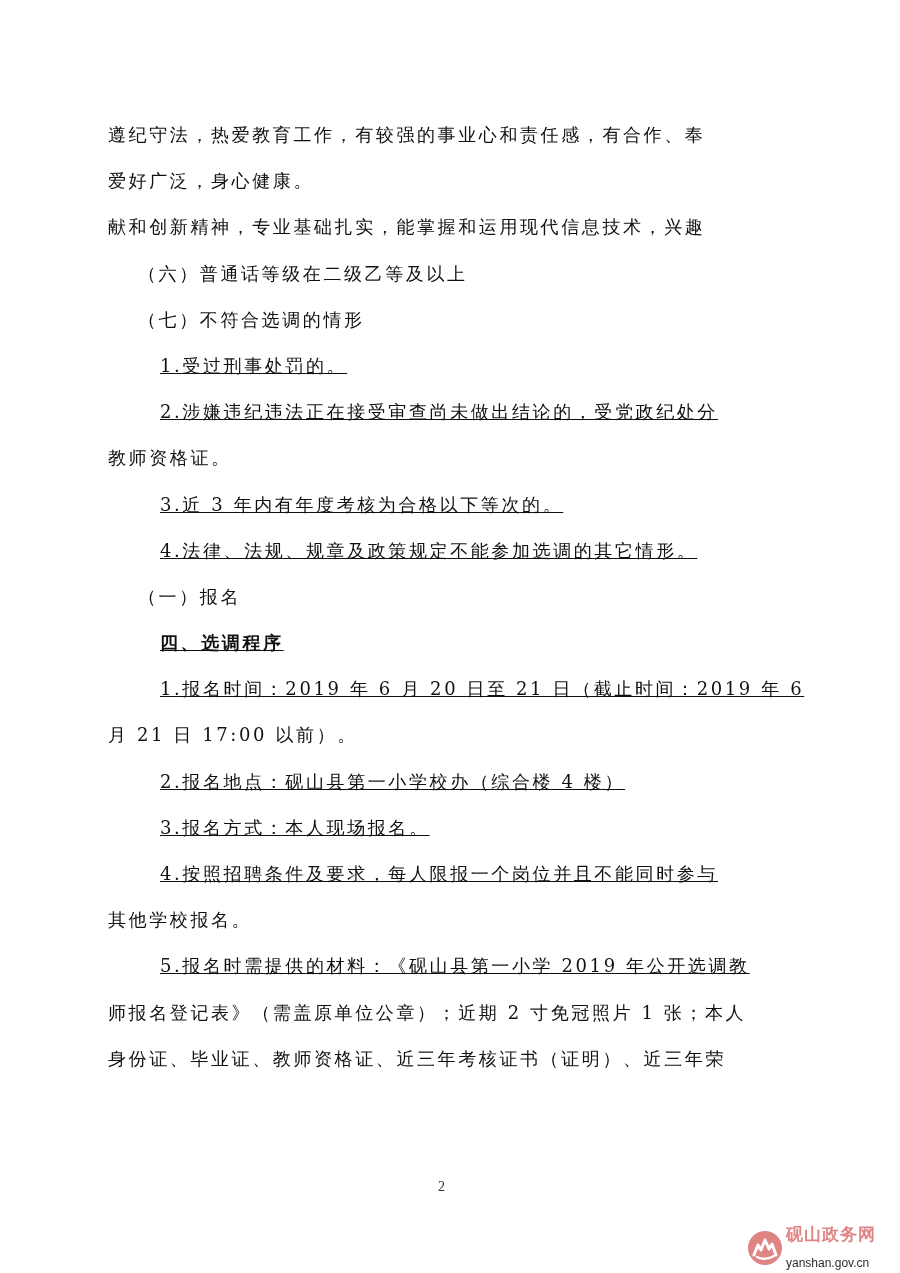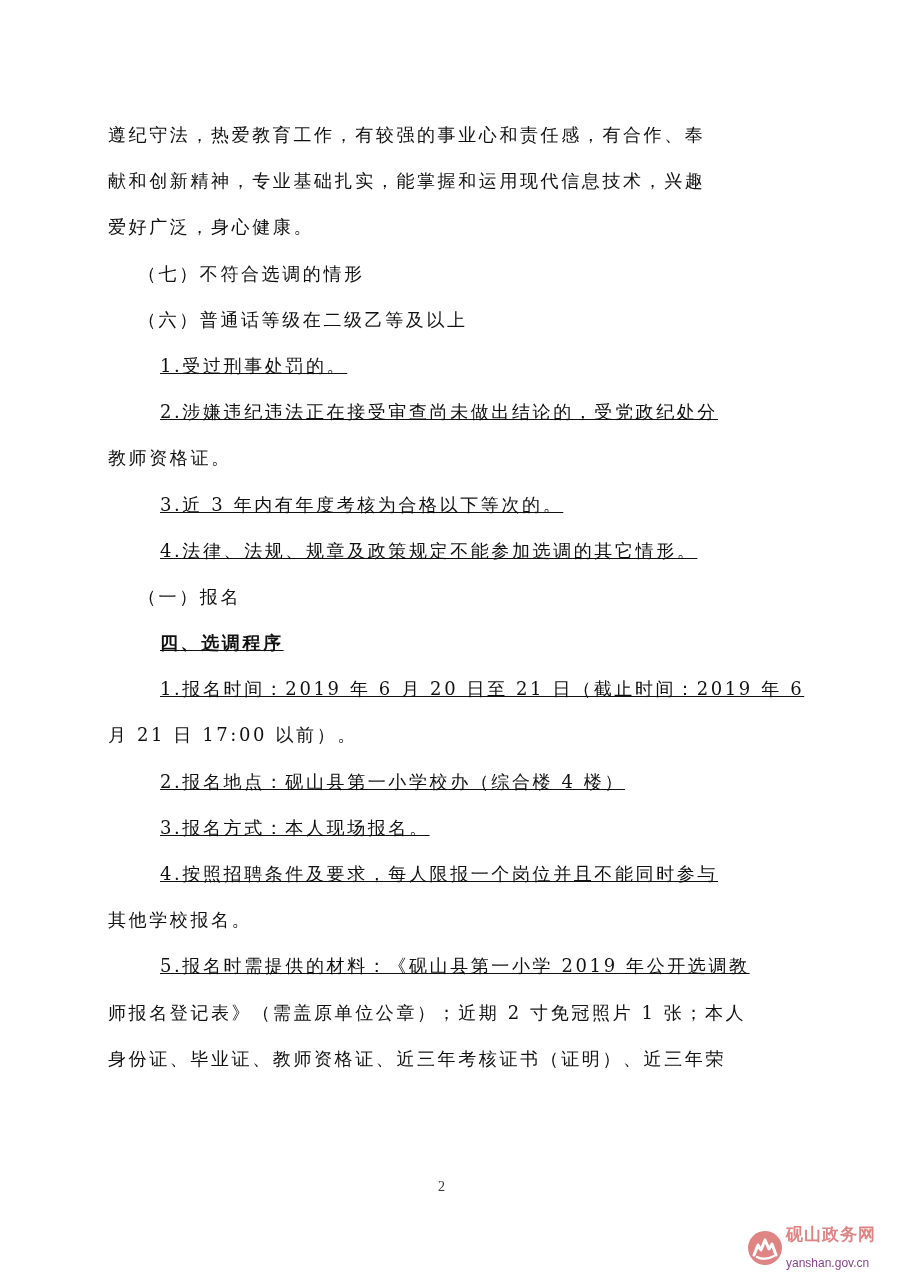--- a/index.html
+++ b/index.html
@@ -55,33 +55,33 @@
     .wm-cn {
       font-family: "DejaVu Sans", sans-serif;
       font-weight: bold;
       font-size: 17px;
       color: #d9706f;
       letter-spacing: 1px;
     }
     .wm-en {
       font-family: "Liberation Sans", sans-serif;
       font-size: 12px;
-      color: #701a75;
+      color: #000000;
       margin-top: 2px;
     }
   </style>
 </head>
 <body>
 
 <div class="page" id="doc-body">
     <div class="line">遵纪守法，热爱教育工作，有较强的事业心和责任感，有合作、奉</div>
+    <div class="line">爱好广泛，身心健康。</div>
     <div class="line">献和创新精神，专业基础扎实，能掌握和运用现代信息技术，兴趣</div>
-    <div class="line">爱好广泛，身心健康。</div>
+    <div class="line indent-paren">（六）普通话等级在二级乙等及以上</div>
     <div class="line indent-paren">（七）不符合选调的情形</div>
-    <div class="line indent-paren">（六）普通话等级在二级乙等及以上</div>
     <div class="line indent">1.受过刑事处罚的。</div>
     <div class="line indent">2.涉嫌违纪违法正在接受审查尚未做出结论的，受党政纪处分</div>
     <div class="line">教师资格证。</div>
     <div class="line indent">3.近 3 年内有年度考核为合格以下等次的。</div>
     <div class="line indent">4.法律、法规、规章及政策规定不能参加选调的其它情形。</div>
     <div class="line indent-paren">（一）报名</div>
     <div class="line indent heading">四、选调程序</div>
     <div class="line indent">1.报名时间：2019 年 6 月 20 日至 21 日（截止时间：2019 年 6</div>
     <div class="line">月 21 日 17:00 以前）。</div>
     <div class="line indent">2.报名地点：砚山县第一小学校办（综合楼 4 楼）</div>

